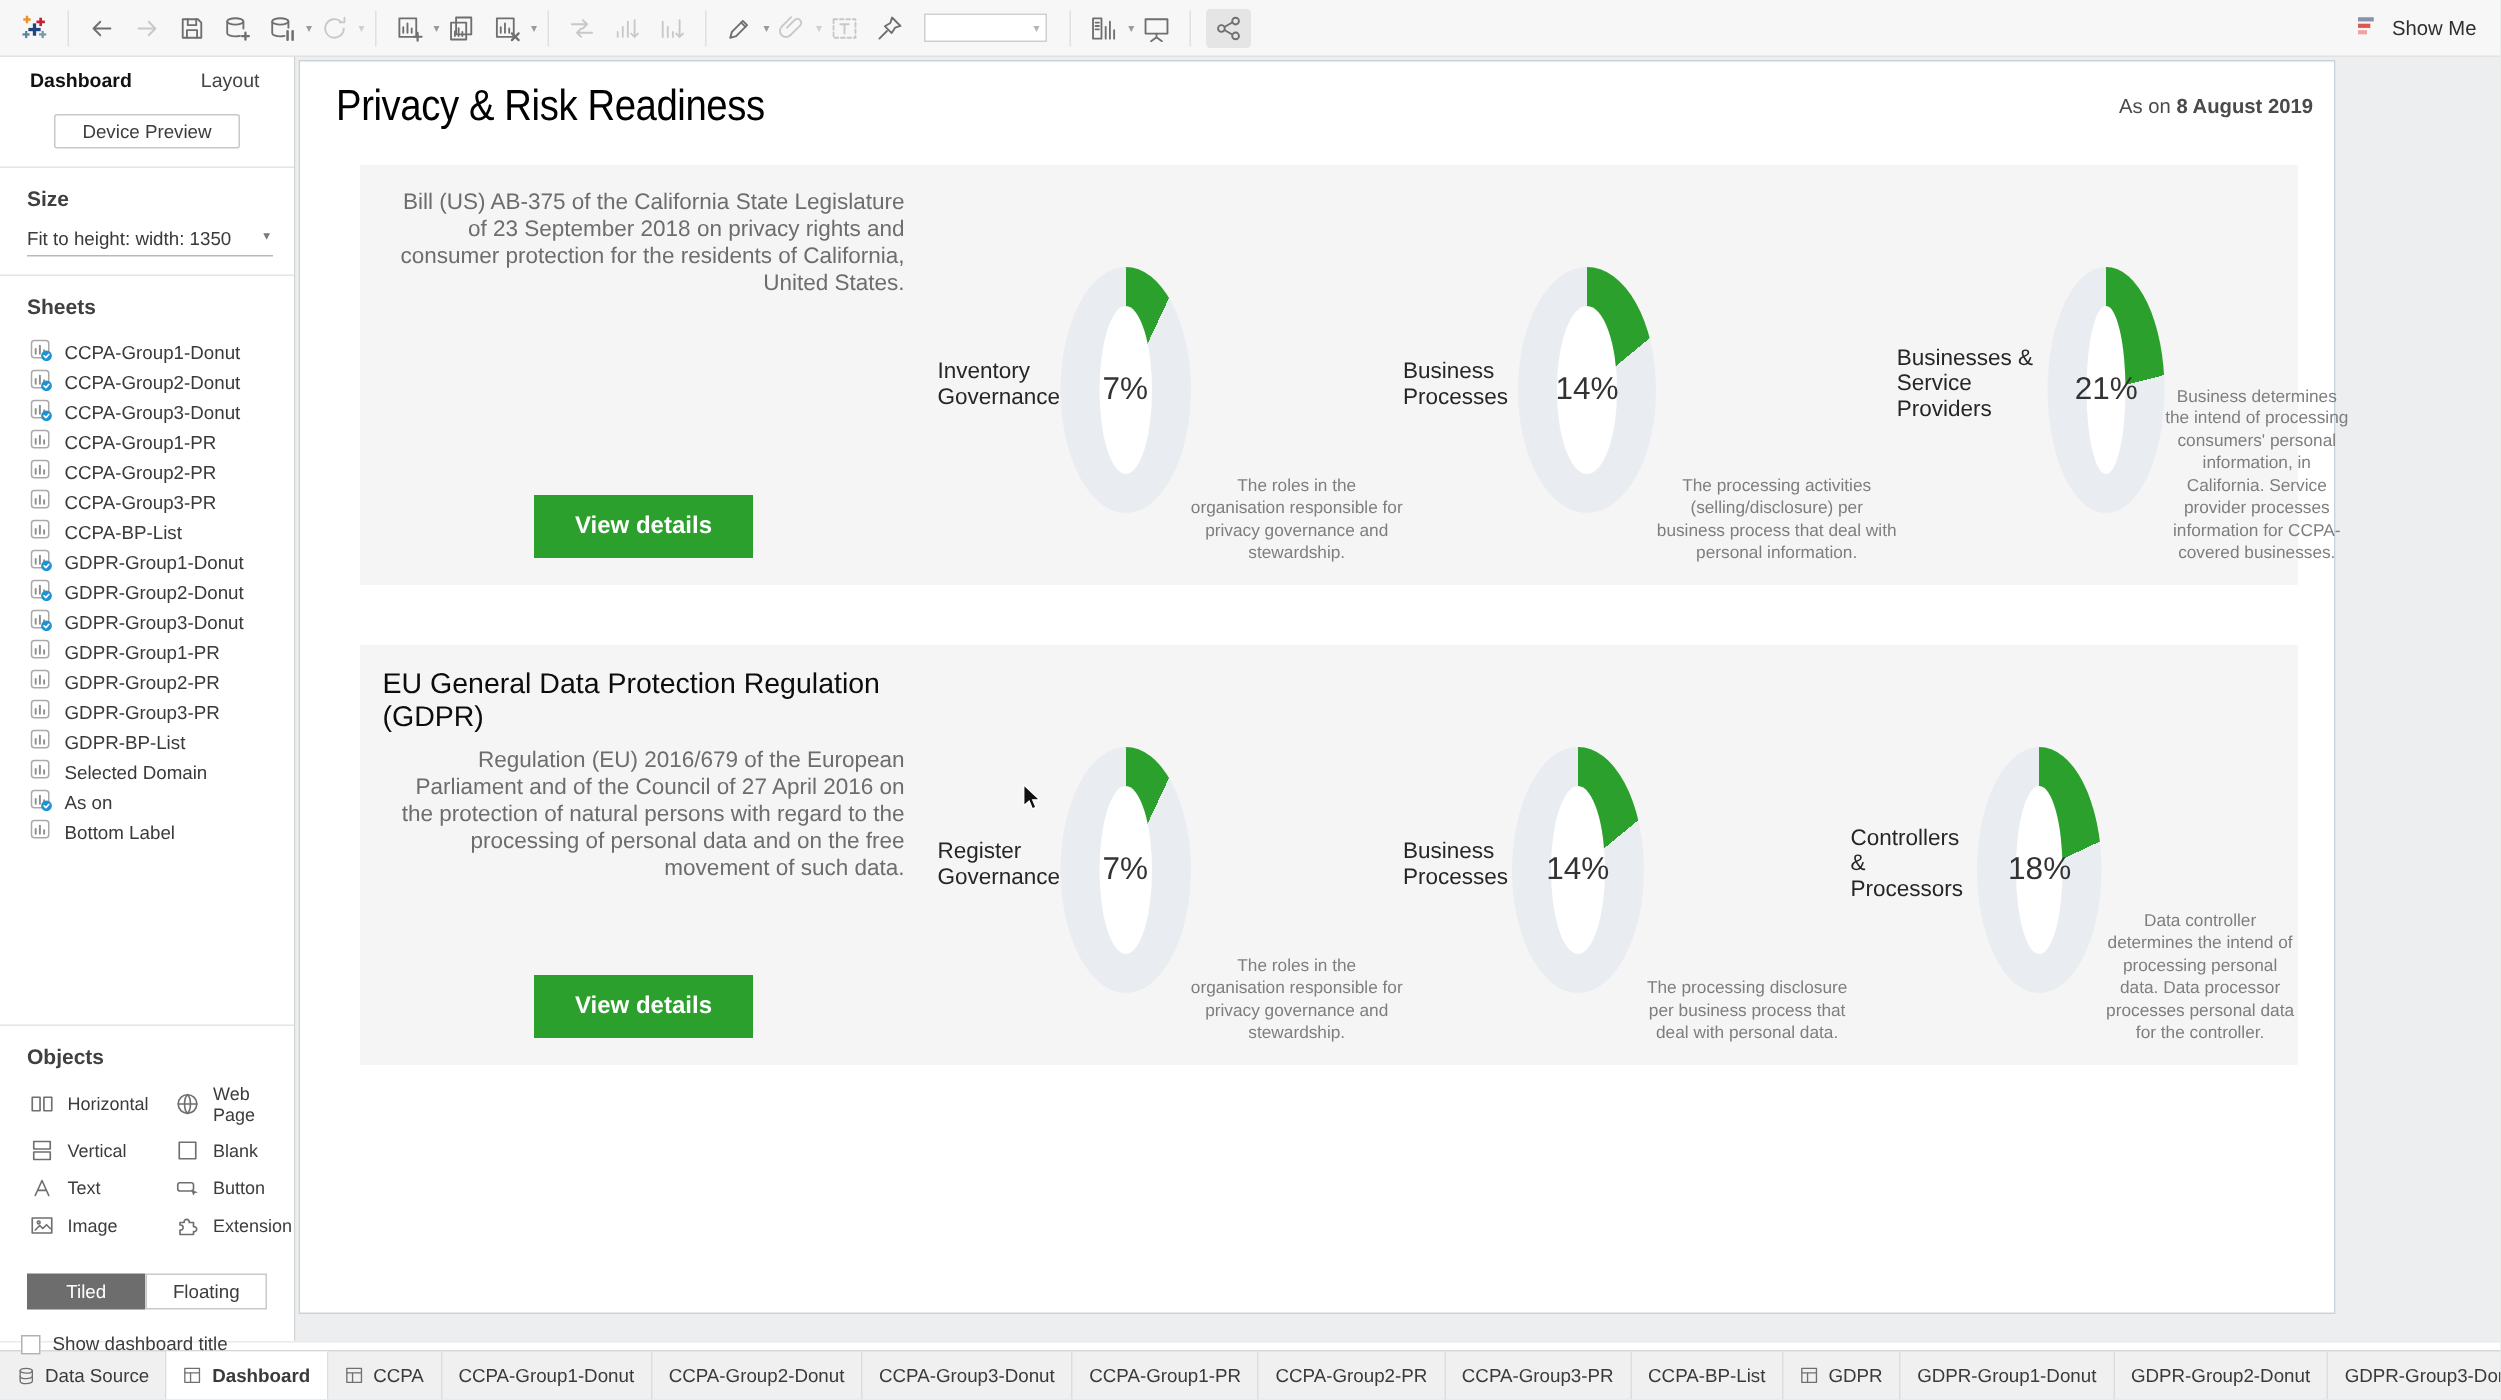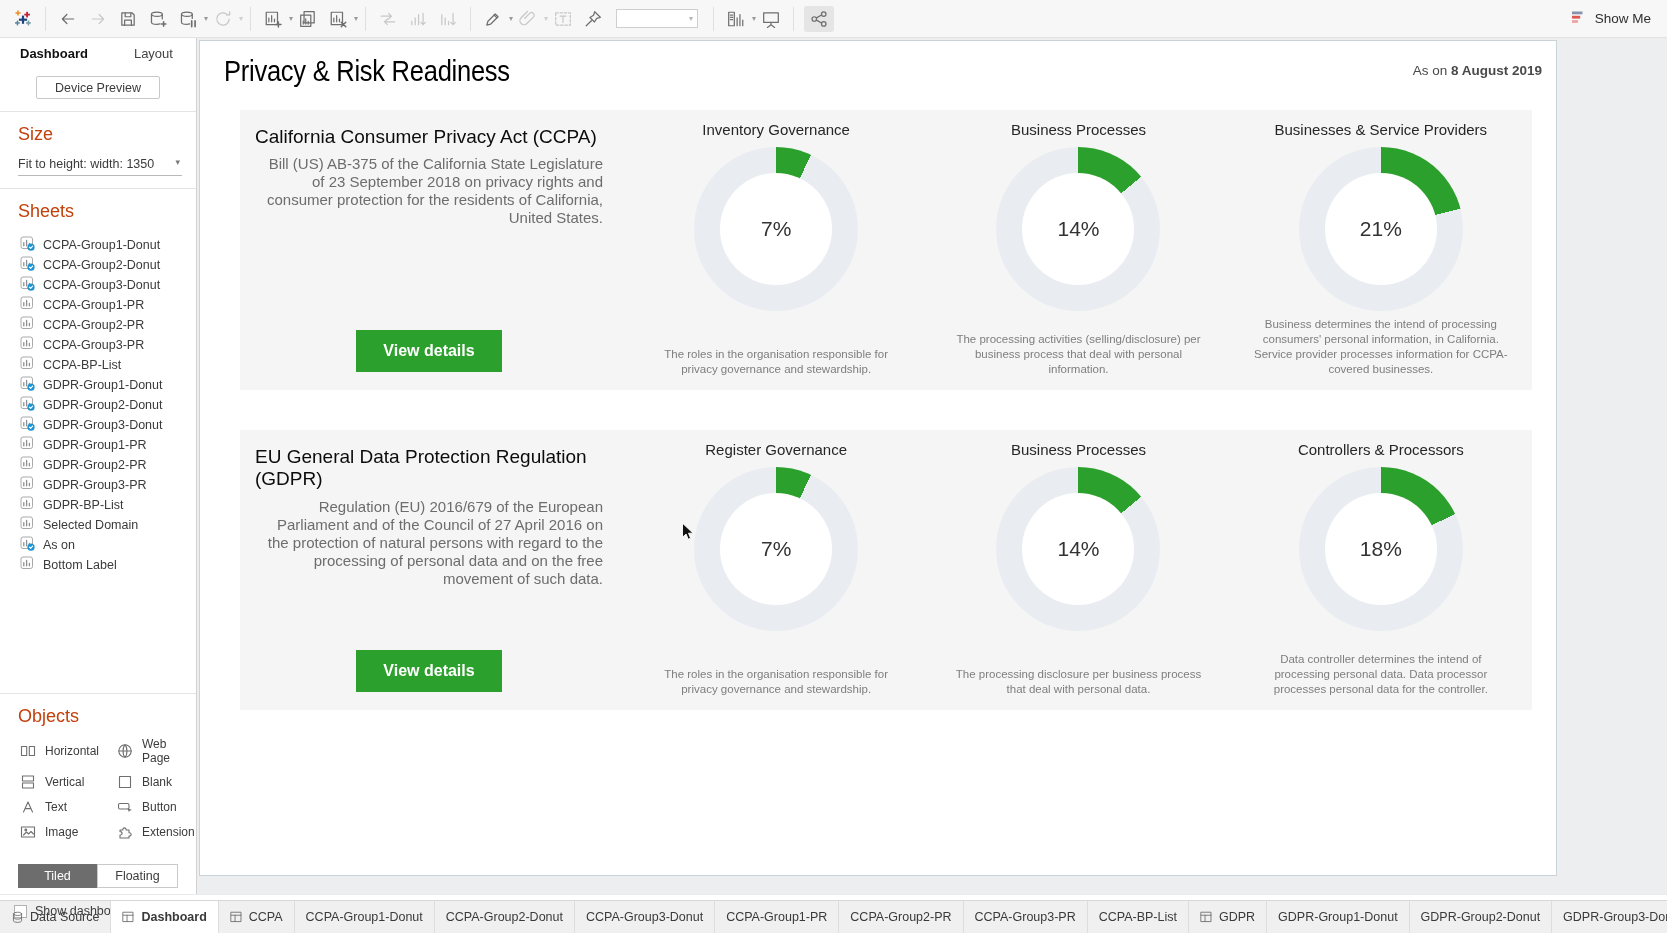--- a/index.html
+++ b/index.html
@@ -17,21 +17,21 @@
   .show-me{margin-left:auto;margin-right:16px;display:flex;align-items:center;gap:7px;font-size:13.5px;color:#2f2f2f;}
   
   .main{display:flex;height:856px;}
   .sidebar{width:197px;border-right:1px solid #d2d2d2;background:#fff;flex:none;font-size:12.5px;color:#3c3c3c;}
   .side-tabs{display:flex;align-items:center;height:30px;padding:0 10px 0 20px;}
   .side-tab{margin-right:40px;font-size:13px;color:#444;}
   .side-tab.active{font-weight:bold;color:#111;margin-right:46px;}
   .collapse{margin-left:auto;color:#8a8a8a;display:flex;}
   .device-btn{display:block;margin:8px auto 0;width:124px;height:23px;background:#fff;border:1px solid #c8c8c8;border-radius:2px;font-size:12.5px;color:#3c3c3c;font-family:inherit;}
   .divider{height:1px;background:#e4e4e4;margin-top:12px;}
-  .sec-label{font-weight:normal;color:#c2410c;margin:12px 0 0 18px;font-size:18px;}
+  .sec-label{font-weight:bold;color:#404040;margin:12px 0 0 18px;font-size:14px;}
   .size-select{margin:10px 14px 0 18px;border-bottom:1px solid #b9b9b9;display:flex;justify-content:space-between;padding:2px 2px 4px 0;font-size:12.5px;color:#3a3a3a;}
   .size-caret{color:#7a7a7a;font-size:9px;}
   .sheets-list{margin-top:13px;height:340px;}
   .sheet-item{display:flex;align-items:center;height:20px;padding-left:20px;gap:8px;color:#3a3a3a;}
   .sheet-item svg{flex:none;}
   .div-sheets{margin-top:118px;}
   .objects-grid{display:grid;grid-template-columns:97px 1fr;margin:10px 0 0 20px;row-gap:9px;}
   .object-item{display:flex;align-items:center;gap:9px;font-size:12px;color:#3c3c3c;}
   .object-item .oic{color:#6f6f6f;display:flex;}
   .tile-float{display:flex;margin:24px 18px 0 18px;height:24px;}
@@ -47,21 +47,21 @@
   .dash-title{font-size:29px;color:#000;transform:scaleX(.88);transform-origin:left center;white-space:nowrap;letter-spacing:-.3px;}
   .as-on{margin-left:auto;font-size:13.5px;color:#4a4a4a;margin-top:8px;white-space:nowrap;}
   .green{font-weight:bold;}
   .cards{padding:22px 0 0 40px;}
   .card{width:1292px;height:280px;background:#f5f5f5;display:flex;}
   .card+.card{margin-top:40px;}
   .card-text{flex:0 0 385px;padding:16px 22px 16px 15px;display:flex;flex-direction:column;}
   .card-title{font-size:19px;color:#0c0c0c;line-height:1.18;margin:0 0 7px 0;font-weight:normal;}
   .card-desc{font-size:15px;color:#6d6d6d;line-height:1.2;margin:0;text-align:right;}
   .view-btn{margin-top:auto;align-self:center;margin-bottom:2px;color:#fff;border:0;padding:12px 27px;font-size:16px;font-weight:bold;font-family:inherit;cursor:pointer;}
-  .donut-col{flex:1;display:flex;flex-direction:column;align-items:center;padding-top:11px;}
+  .donut-col{flex:1;display:flex;flex-direction:row;align-items:center;padding-top:11px;}
   .donut-title{font-size:15px;color:#262626;}
   .donut{width:164px;height:164px;border-radius:50%;margin-top:9px;position:relative;}
   .hole{position:absolute;inset:26px;border-radius:50%;background:#fff;display:flex;align-items:center;justify-content:center;}
   .pct{font-size:21px;color:#333;}
   .donut-cap{margin-top:auto;margin-bottom:13px;font-size:11.5px;line-height:1.3;color:#7e7e7e;text-align:center;width:86%;}
   
   .strip{height:6px;background:#fff;border-top:1px solid #eaeaea;}
   .tabbar{height:33px;background:#f0f0f1;border-top:1px solid #d7d7d7;display:flex;align-items:stretch;font-size:12.5px;color:#3a3a3a;}
   .tab{display:flex;align-items:center;gap:6px;padding:0 11px;border-right:1px solid #ddd;white-space:nowrap;}
   .tab.active{background:#fff;font-weight:bold;}
@@ -490,21 +490,20 @@
         <div class="sheet-head">
           <div class="dash-title">Privacy &amp; Risk Readiness</div>
           <div class="as-on">
             <span>As on</span>
             <span class="green">8 August 2019</span>
           </div>
         </div>
         <div class="cards">
             <div class="card">
               <div class="card-text">
-                <h2 class="card-title">California Consumer Privacy Act (CCPA)</h2>
                 <p class="card-desc">Bill (US) AB-375 of the California State Legislature of 23 September 2018 on privacy rights and consumer protection for the residents of California, United States.</p>
                 <button class="view-btn" style="background: rgb(44, 160, 44);">View details</button>
               </div>
               <div class="donut-col">
                 <div class="donut-title">Inventory Governance</div>
                 <div class="donut" style="background: conic-gradient(rgb(44, 160, 44) 25.2deg, rgb(233, 237, 242) 0deg);">
                   <div class="hole">
                     <span class="pct">7%</span>
                   </div>
                 </div>

